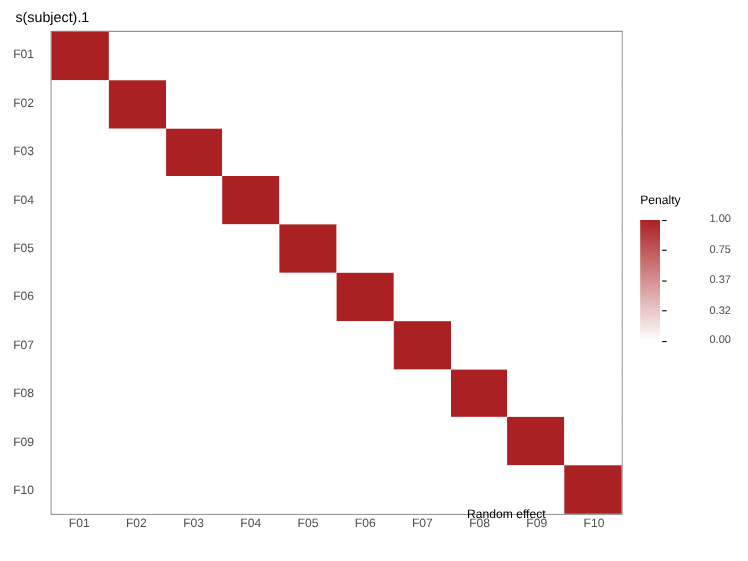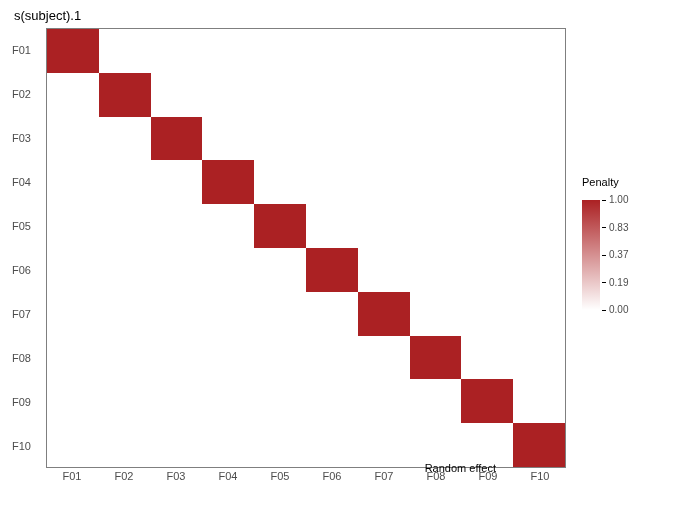--- a/index.html
+++ b/index.html
@@ -130,20 +130,21 @@
   .legend-tick-mark {
     width: 4px;
     height: 1px;
     background: #000;
     margin-right: 3px;
   }
   .legend-tick {
     font-size: 10px;
     color: #4d4d4d;
     line-height: 10px;
+    margin-left: 36px;
   }
 </style>
 </head>
 <body>
 
 <div class="chart-wrap">
 
   <div class="title">s(subject).1</div>
 
   <div class="panel">
@@ -282,29 +283,29 @@
     <div class="legend-title">Penalty</div>
     <div class="legend-bar-wrap">
       <div class="legend-bar" id="legendbar" style="background: linear-gradient(rgb(171, 33, 35) 0%, rgb(255, 255, 255) 100%);"></div>
       <div class="legend-ticks" id="legendticks">
           <div class="legend-tick-row">
             <div class="legend-tick-mark"></div>
             <div class="legend-tick">1.00</div>
           </div>
           <div class="legend-tick-row">
             <div class="legend-tick-mark"></div>
-            <div class="legend-tick">0.83</div>
+            <div class="legend-tick">0.75</div>
           </div>
           <div class="legend-tick-row">
             <div class="legend-tick-mark"></div>
             <div class="legend-tick">0.37</div>
           </div>
           <div class="legend-tick-row">
             <div class="legend-tick-mark"></div>
-            <div class="legend-tick">0.19</div>
+            <div class="legend-tick">0.32</div>
           </div>
           <div class="legend-tick-row">
             <div class="legend-tick-mark"></div>
             <div class="legend-tick">0.00</div>
           </div>
         </div>
     </div>
   </div>
 
 </div>

